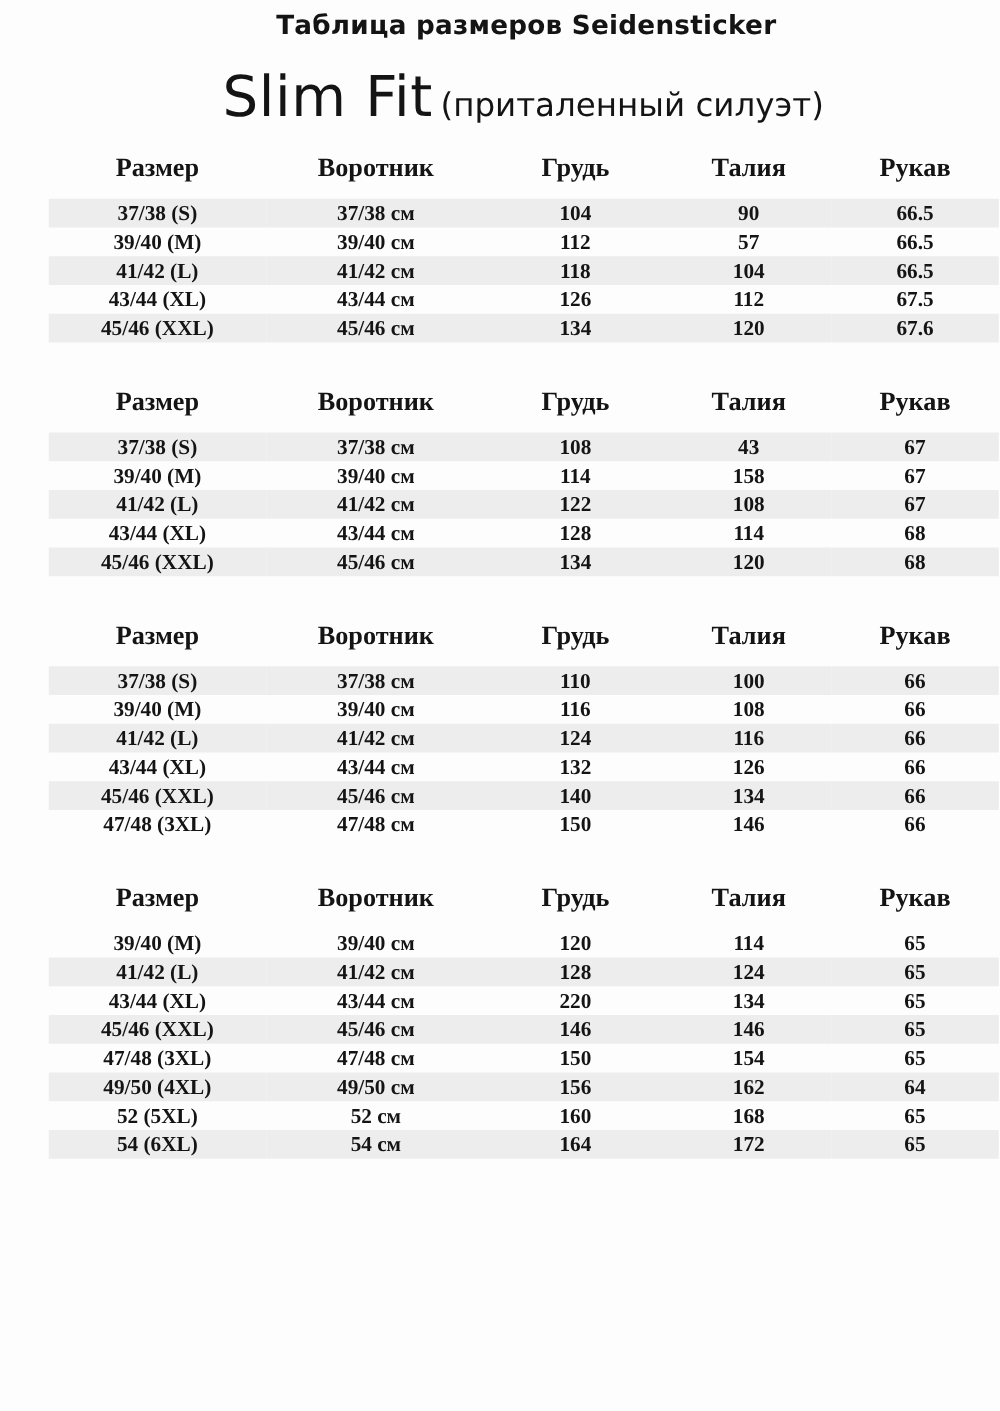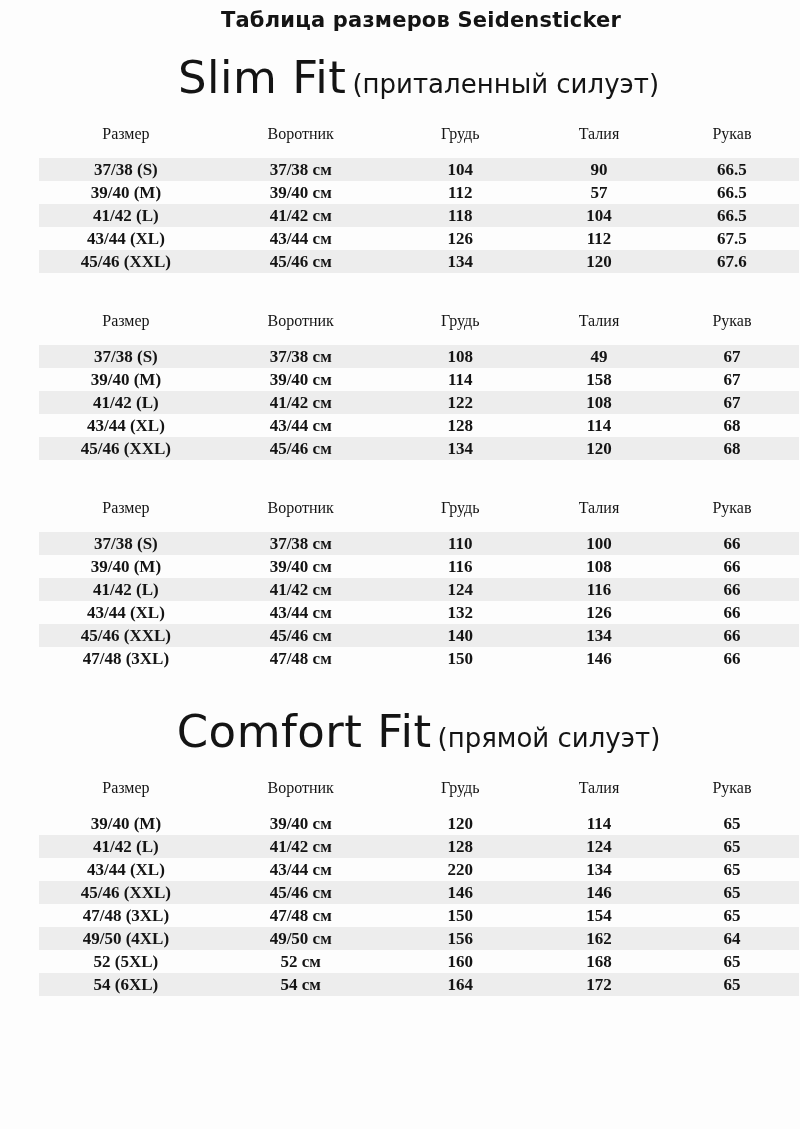--- a/index.html
+++ b/index.html
@@ -53,22 +53,22 @@
     border-collapse: collapse;
     table-layout: fixed;
   }
   table.size-table col.c0 { width: 23%; }
   table.size-table col.c1 { width: 23%; }
   table.size-table col.c2 { width: 19%; }
   table.size-table col.c3 { width: 17.5%; }
   table.size-table col.c4 { width: 17.5%; }
   table.size-table th {
     font-family: "Liberation Serif", serif;
-    font-size: 16px;
-    font-weight: normal;
+    font-size: 21px;
+    font-weight: bold;
     line-height: 23px;
     text-align: center;
     padding: 0 0 13px 0;
   }
   table.size-table td {
     font-family: "Liberation Serif", serif;
     font-size: 17px;
     font-weight: bold;
     line-height: 23px;
     height: 23px;
@@ -160,21 +160,21 @@
               <th>Грудь</th>
               <th>Талия</th>
               <th>Рукав</th>
             </tr>
           </thead>
           <tbody>
             <tr class="shaded">
               <td>37/38 (S)</td>
               <td>37/38 см</td>
               <td>108</td>
-              <td>49</td>
+              <td>43</td>
               <td>67</td>
             </tr>
             <tr>
               <td>39/40 (M)</td>
               <td>39/40 см</td>
               <td>114</td>
               <td>158</td>
               <td>67</td>
             </tr>
             <tr class="shaded">
@@ -259,21 +259,20 @@
               <td>47/48 (3XL)</td>
               <td>47/48 см</td>
               <td>150</td>
               <td>146</td>
               <td>66</td>
             </tr>
           </tbody>
         </table>
       </section>
       <section class="fit-section">
-        <div class="section-heading"><span class="fit-name">Comfort Fit</span><span class="fit-subtitle">(прямой силуэт)</span></div>
         <table class="size-table">
           <colgroup>
             <col class="c0">
             <col class="c1">
             <col class="c2">
             <col class="c3">
             <col class="c4">
           </colgroup>
           <thead>
             <tr>

